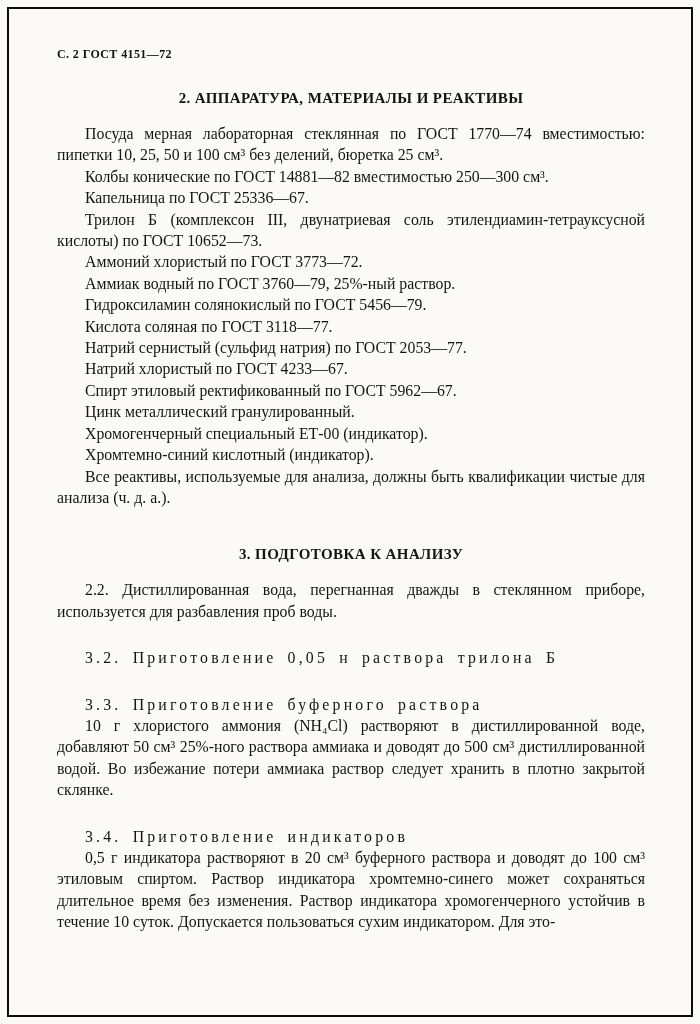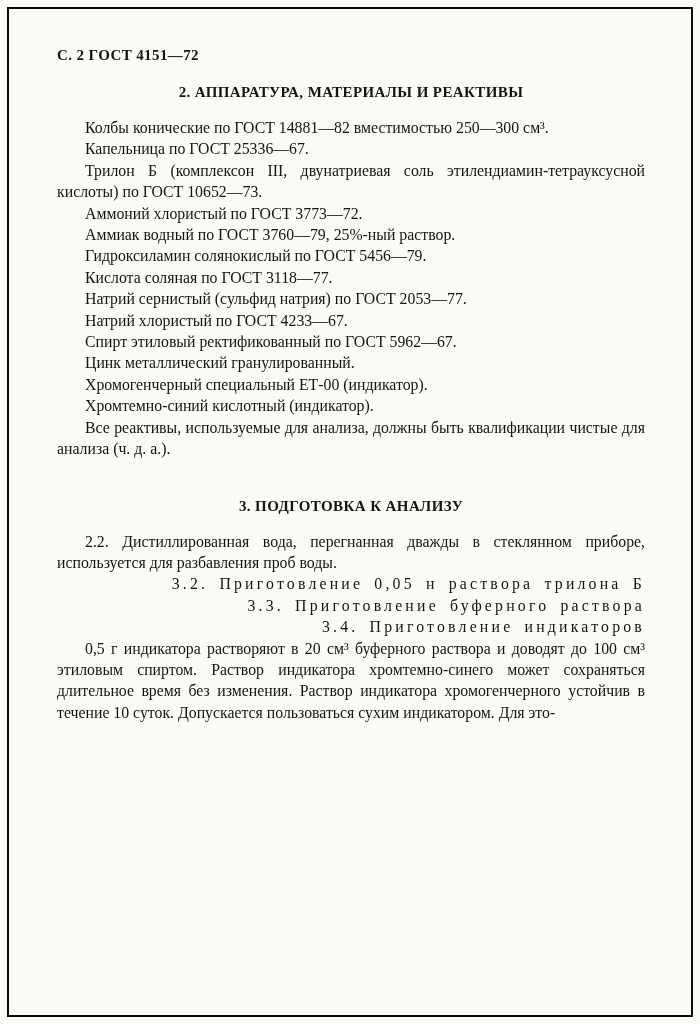--- a/index.html
+++ b/index.html
@@ -27,23 +27,23 @@
     border: 2.5px solid #0c0b0a;
     box-sizing: border-box;
     overflow: hidden;
   }
   .content {
     padding: 38px 46px 20px 48px;
     box-sizing: border-box;
   }
   .page-header {
     font-weight: bold;
-    font-size: 15px;
+    font-size: 12px;
     letter-spacing: 0.4px;
-    margin-bottom: 20px;
+    margin-bottom: 28px;
   }
   .section-heading {
     text-align: center;
     font-weight: bold;
     font-size: 15px;
     letter-spacing: 0.4px;
     margin: 0 0 16px 0;
   }
   .section {
     margin-bottom: 30px;
@@ -56,34 +56,36 @@
     line-height: 21.4px;
     text-align: justify;
   }
   p.para {
     margin: 0;
     text-indent: 28px;
   }
   p.para.spaced {
     letter-spacing: 3.2px;
     word-spacing: 4px;
-    text-align: right;
+    text-align: left;
+    margin-top: 25px;
   }
 </style>
 </head>
 <body>
 
 <div class="page">
   <div class="frame">
     <div class="content">
       <div class="page-header">С. 2 ГОСТ 4151—72</div>
       <div id="sections-container">
   <div class="section">
     <div class="section-heading">2. АППАРАТУРА, МАТЕРИАЛЫ И РЕАКТИВЫ</div>
     <div class="section-body">
+              <p class="para">Посуда мерная лабораторная стеклянная по ГОСТ 1770—74 вместимостью: пипетки 10, 25, 50 и 100 см³ без делений, бюретка 25 см³.</p>
               <p class="para">Колбы конические по ГОСТ 14881—82 вместимостью 250—300 см³.</p>
               <p class="para">Капельница по ГОСТ 25336—67.</p>
               <p class="para">Трилон Б (комплексон III, двунатриевая соль этилендиамин-тетрауксусной кислоты) по ГОСТ 10652—73.</p>
               <p class="para">Аммоний хлористый по ГОСТ 3773—72.</p>
               <p class="para">Аммиак водный по ГОСТ 3760—79, 25%-ный раствор.</p>
               <p class="para">Гидроксиламин солянокислый по ГОСТ 5456—79.</p>
               <p class="para">Кислота соляная по ГОСТ 3118—77.</p>
               <p class="para">Натрий сернистый (сульфид натрия) по ГОСТ 2053—77.</p>
               <p class="para">Натрий хлористый по ГОСТ 4233—67.</p>
               <p class="para">Спирт этиловый ректификованный по ГОСТ 5962—67.</p>
@@ -93,20 +95,21 @@
               <p class="para">Все реактивы, используемые для анализа, должны быть квалификации чистые для анализа (ч. д. а.).</p>
             </div>
   </div>
 
   <div class="section">
     <div class="section-heading">3. ПОДГОТОВКА К АНАЛИЗУ</div>
     <div class="section-body">
               <p class="para">2.2. Дистиллированная вода, перегнанная дважды в стеклянном приборе, используется для разбавления проб воды.</p>
               <p class="para spaced">3.2. Приготовление 0,05 н раствора трилона Б</p>
               <p class="para spaced">3.3. Приготовление буферного раствора</p>
+              <p class="para">10 г хлористого аммония (NH₄Cl) растворяют в дистиллированной воде, добавляют 50 см³ 25%-ного раствора аммиака и доводят до 500 см³ дистиллированной водой. Во избежание потери аммиака раствор следует хранить в плотно закрытой склянке.</p>
               <p class="para spaced">3.4. Приготовление индикаторов</p>
               <p class="para">0,5 г индикатора растворяют в 20 см³ буферного раствора и доводят до 100 см³ этиловым спиртом. Раствор индикатора хромтемно-синего может сохраняться длительное время без изменения. Раствор индикатора хромогенчерного устойчив в течение 10 суток. Допускается пользоваться сухим индикатором. Для это-</p>
             </div>
   </div>
 </div>
     </div>
   </div>
 </div>
 
 </body></html>

